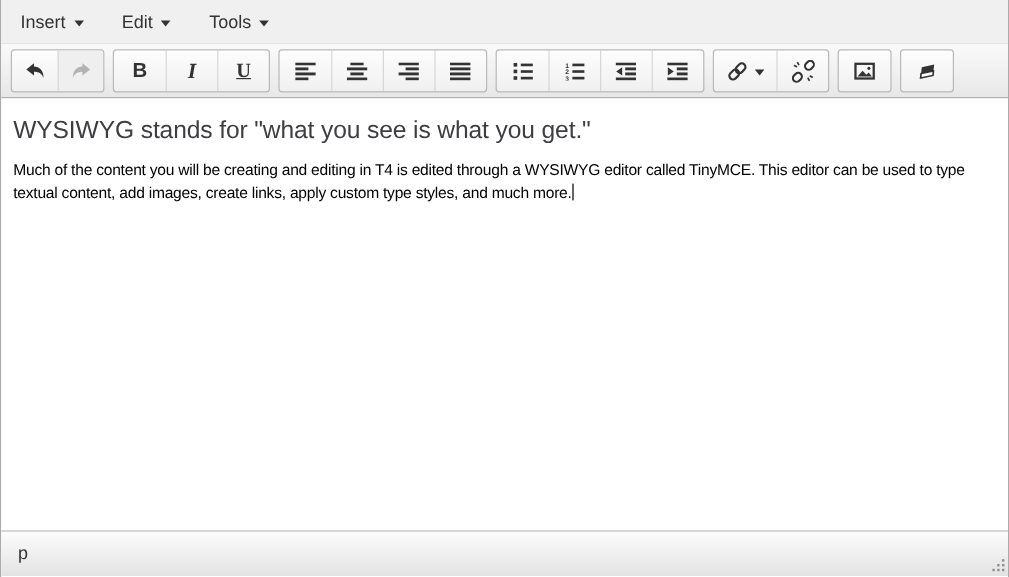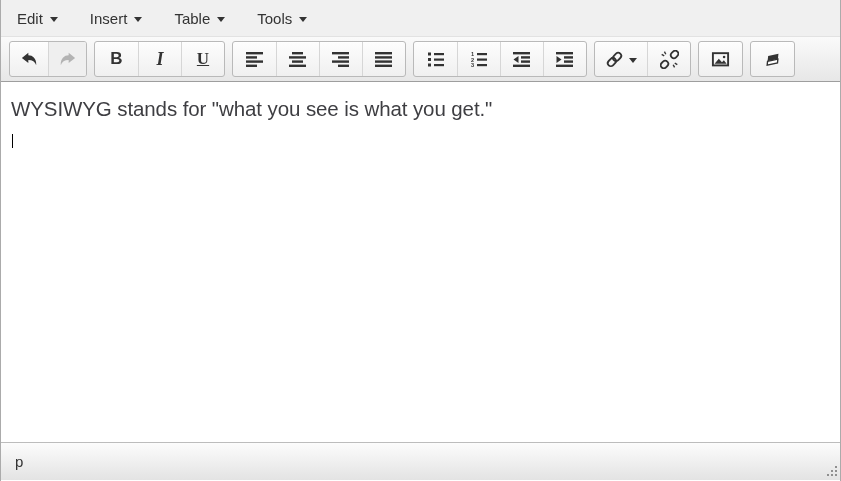--- a/index.html
+++ b/index.html
@@ -149,29 +149,25 @@
     line-height: 0;
   }
 </style>
 </head>
 <body>
 
 <div class="editor">
 
   <div class="menubar">
     <div class="menu-item">
-      <span>Edit</span>
-      <span class="caret-down"></span>
-    </div>
-    <div class="menu-item">
       <span>Insert</span>
       <span class="caret-down"></span>
     </div>
     <div class="menu-item">
-      <span>Table</span>
+      <span>Edit</span>
       <span class="caret-down"></span>
     </div>
     <div class="menu-item">
       <span>Tools</span>
       <span class="caret-down"></span>
     </div>
   </div>
 
   <div class="toolbar">
 
@@ -320,21 +316,21 @@
             <path d="M3.6 9.6 h10 l-1.1 3.4 h-10 z" fill="#fff" stroke="#333" stroke-width="1.3"></path>
           </g>
         </svg>
       </button>
     </div>
 
   </div>
 
   <div class="content">
     <h1>WYSIWYG stands for "what you see is what you get."</h1>
-    <p><span class="text-cursor"></span></p>
+    <p><span>Much of the content you will be creating and editing in T4 is edited through a WYSIWYG editor called TinyMCE. This editor can be used to type textual content, add images, create links, apply custom type styles, and much more.</span><span class="text-cursor"></span></p>
   </div>
 
   <div class="statusbar">
     <span class="element-path">p</span>
     <span class="resize-grip">
       <svg width="13" height="13" viewBox="0 0 13 13">
         <g fill="#8f8f8f">
           <rect x="10" y="1" width="2" height="2"></rect>
           <rect x="6" y="5" width="2" height="2"></rect>
             <rect x="10" y="5" width="2" height="2"></rect>

